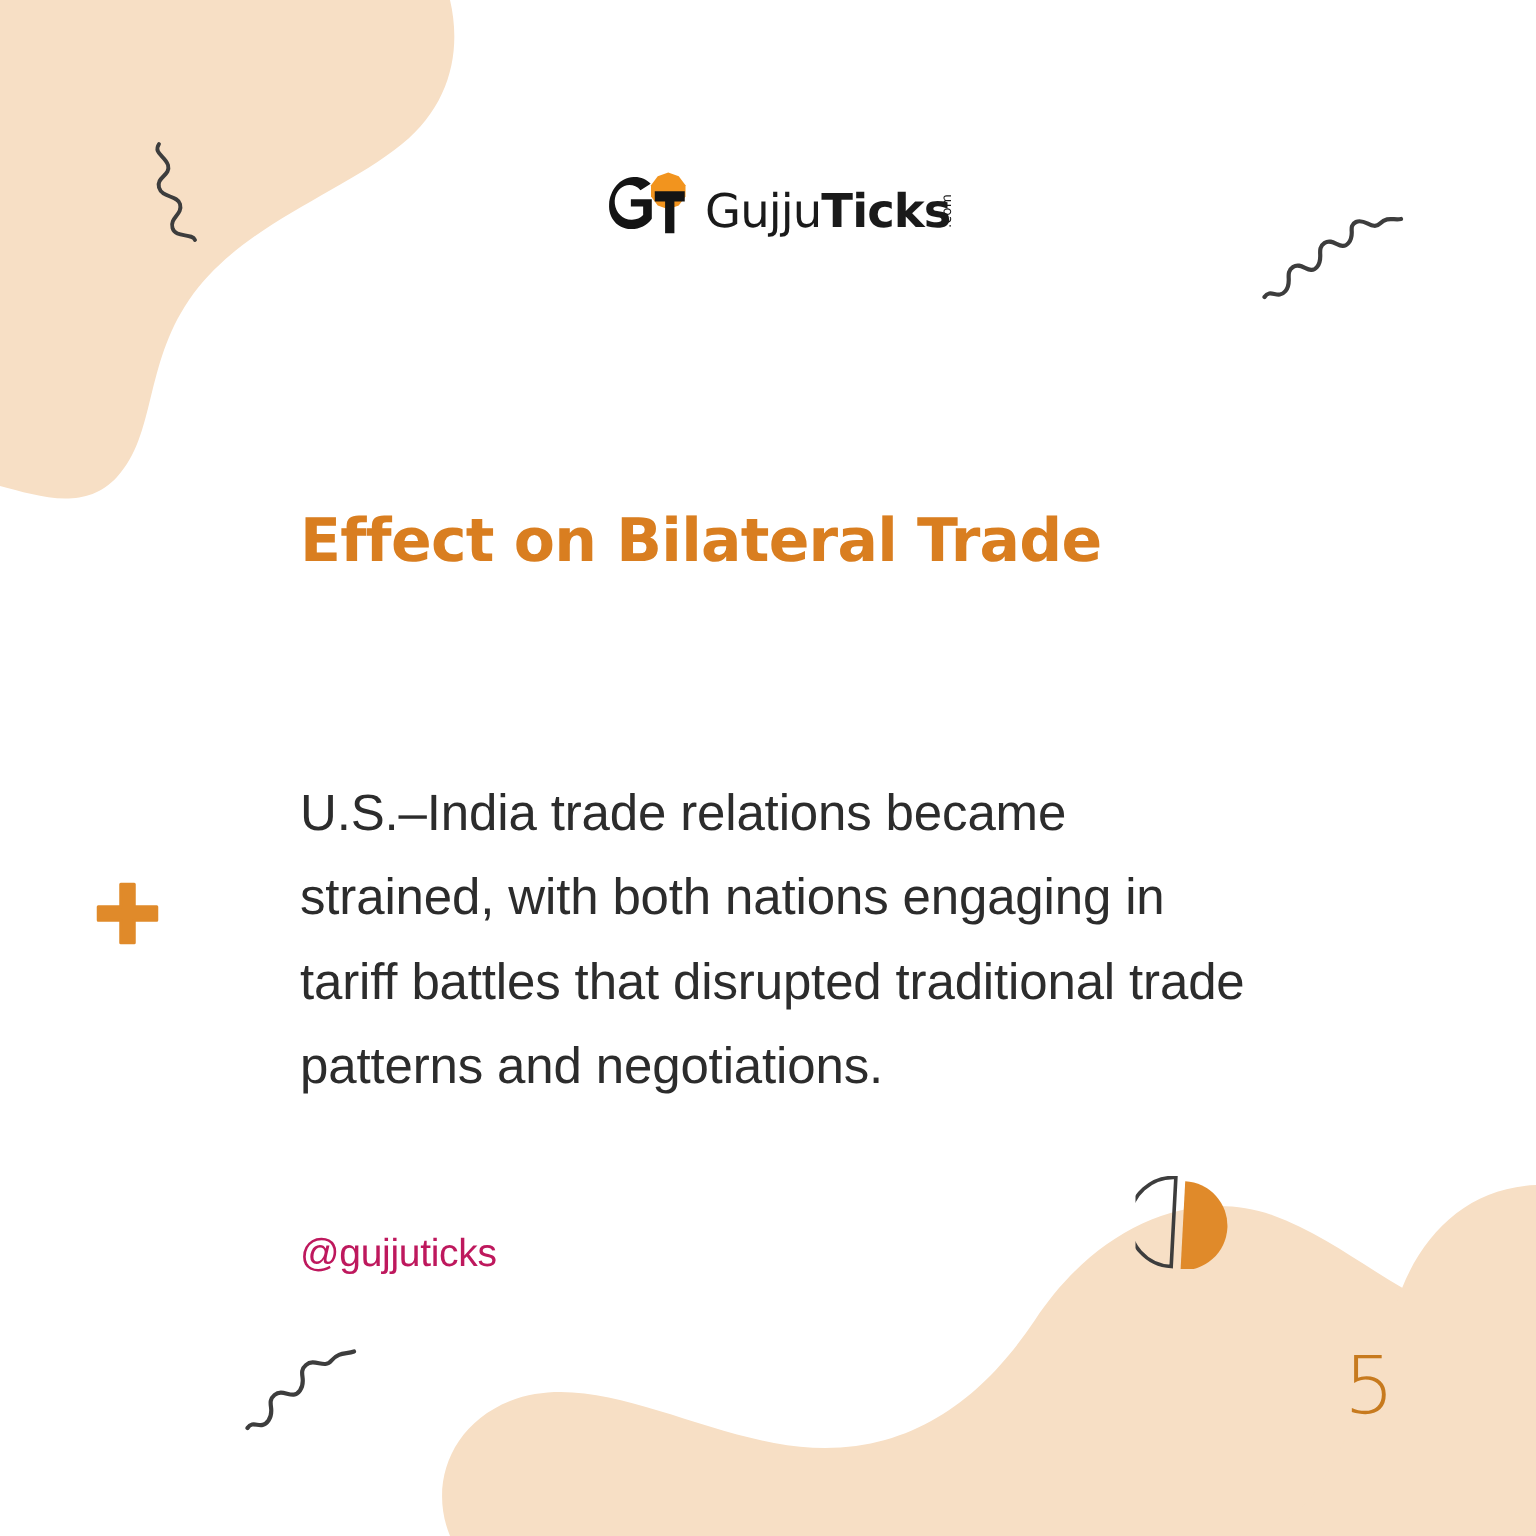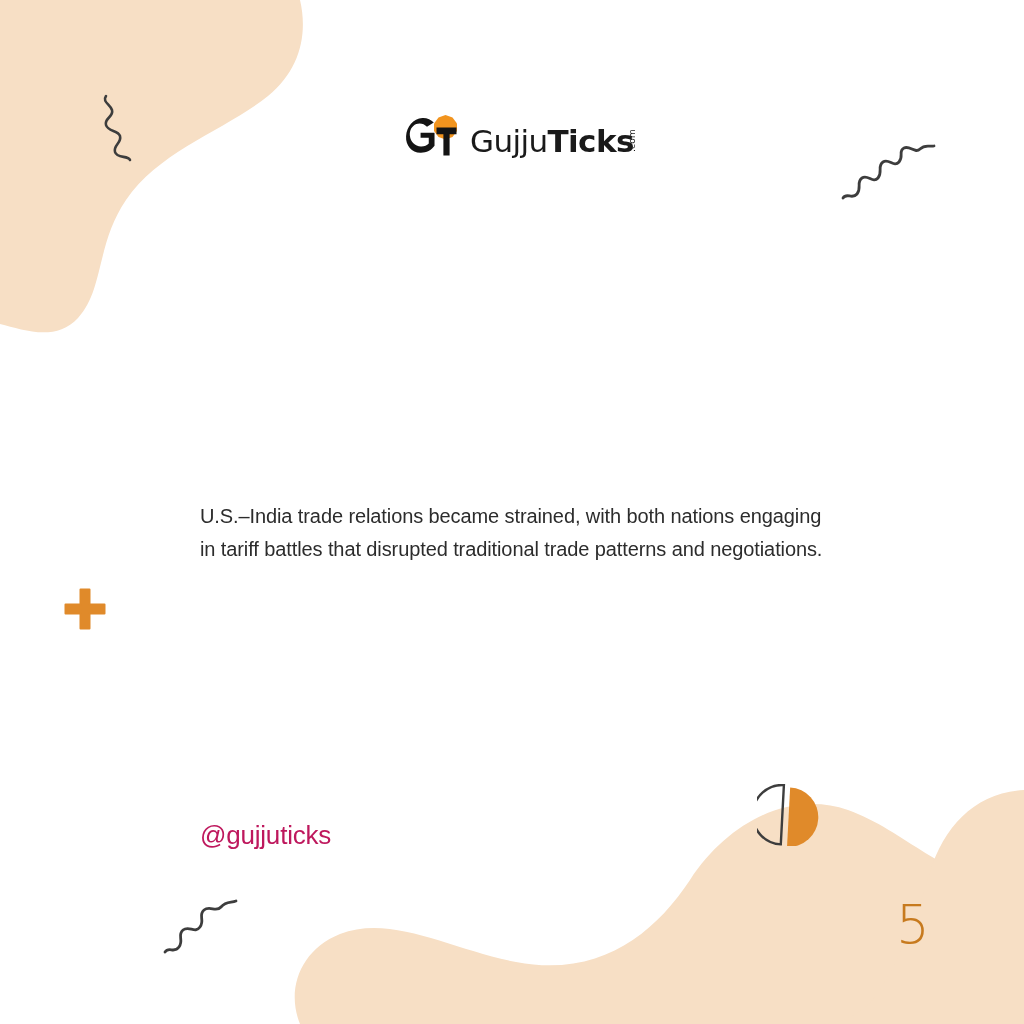--- a/index.html
+++ b/index.html
@@ -84,21 +84,21 @@
     color: #D97E20;
     line-height: 1.1;
     white-space: nowrap;
   }
   .body-copy {
     position: absolute;
     left: 200px;
     top: 480px;
     width: 630px;
     font-family: "Liberation Sans", sans-serif;
-    font-size: 20px;
+    font-size: 34px;
     font-weight: 400;
     color: #2c2c2c;
     line-height: 1.66;
     letter-spacing: -0.1px;
   }
   .handle {
     position: absolute;
     left: 200px;
     top: 820px;
     font-family: "Liberation Sans", sans-serif;
@@ -166,20 +166,21 @@
                  L23.4,22.2 L14.6,22.2 L14.6,17.0 L29.6,17.0 L29.6,31.0
                  C26.0,36.0 20.6,38.6 14.4,38.4 C5.2,38.1 -1.6,30.8 -1.0,20.6
                  C-0.4,10.6 6.6,1.4 16.6,1.1 C21.6,0.9 25.8,2.8 28.8,6.0 Z" fill="#141414" transform="translate(2,3) scale(0.93)"></path>
 
         <path d="M31.5,13.5 L51.5,13.5 L51.5,20.3 L44.6,20.3 L44.6,41.5 L38.4,41.5 L38.4,20.3 L31.5,20.3 Z" fill="#141414"></path>
       </svg>
     </span>
     <span class="logo-word"><span class="lw-light">Gujju</span><span class="lw-bold">Ticks</span><span class="logo-dotcom">.com</span></span>
   </div>
 
+  <h1 class="headline">Effect on Bilateral Trade</h1>
 
   <p class="body-copy">U.S.–India trade relations became strained, with both nations engaging in tariff battles that disrupted traditional trade patterns and negotiations.</p>
 
   <div class="handle">@gujjuticks</div>
 
   <div class="page-num">5</div>
 
   <svg class="plus-mark" viewBox="0 0 42 42" aria-hidden="true">
     <path d="M16.5,1.5 L25.5,1.5 L25.5,16.5 L40.5,16.5 L40.5,25.5 L25.5,25.5
              L25.5,40.5 L16.5,40.5 L16.5,25.5 L1.5,25.5 L1.5,16.5 L16.5,16.5 Z" fill="#E08A2A" stroke="#E08A2A" stroke-width="2" stroke-linejoin="round"></path>

